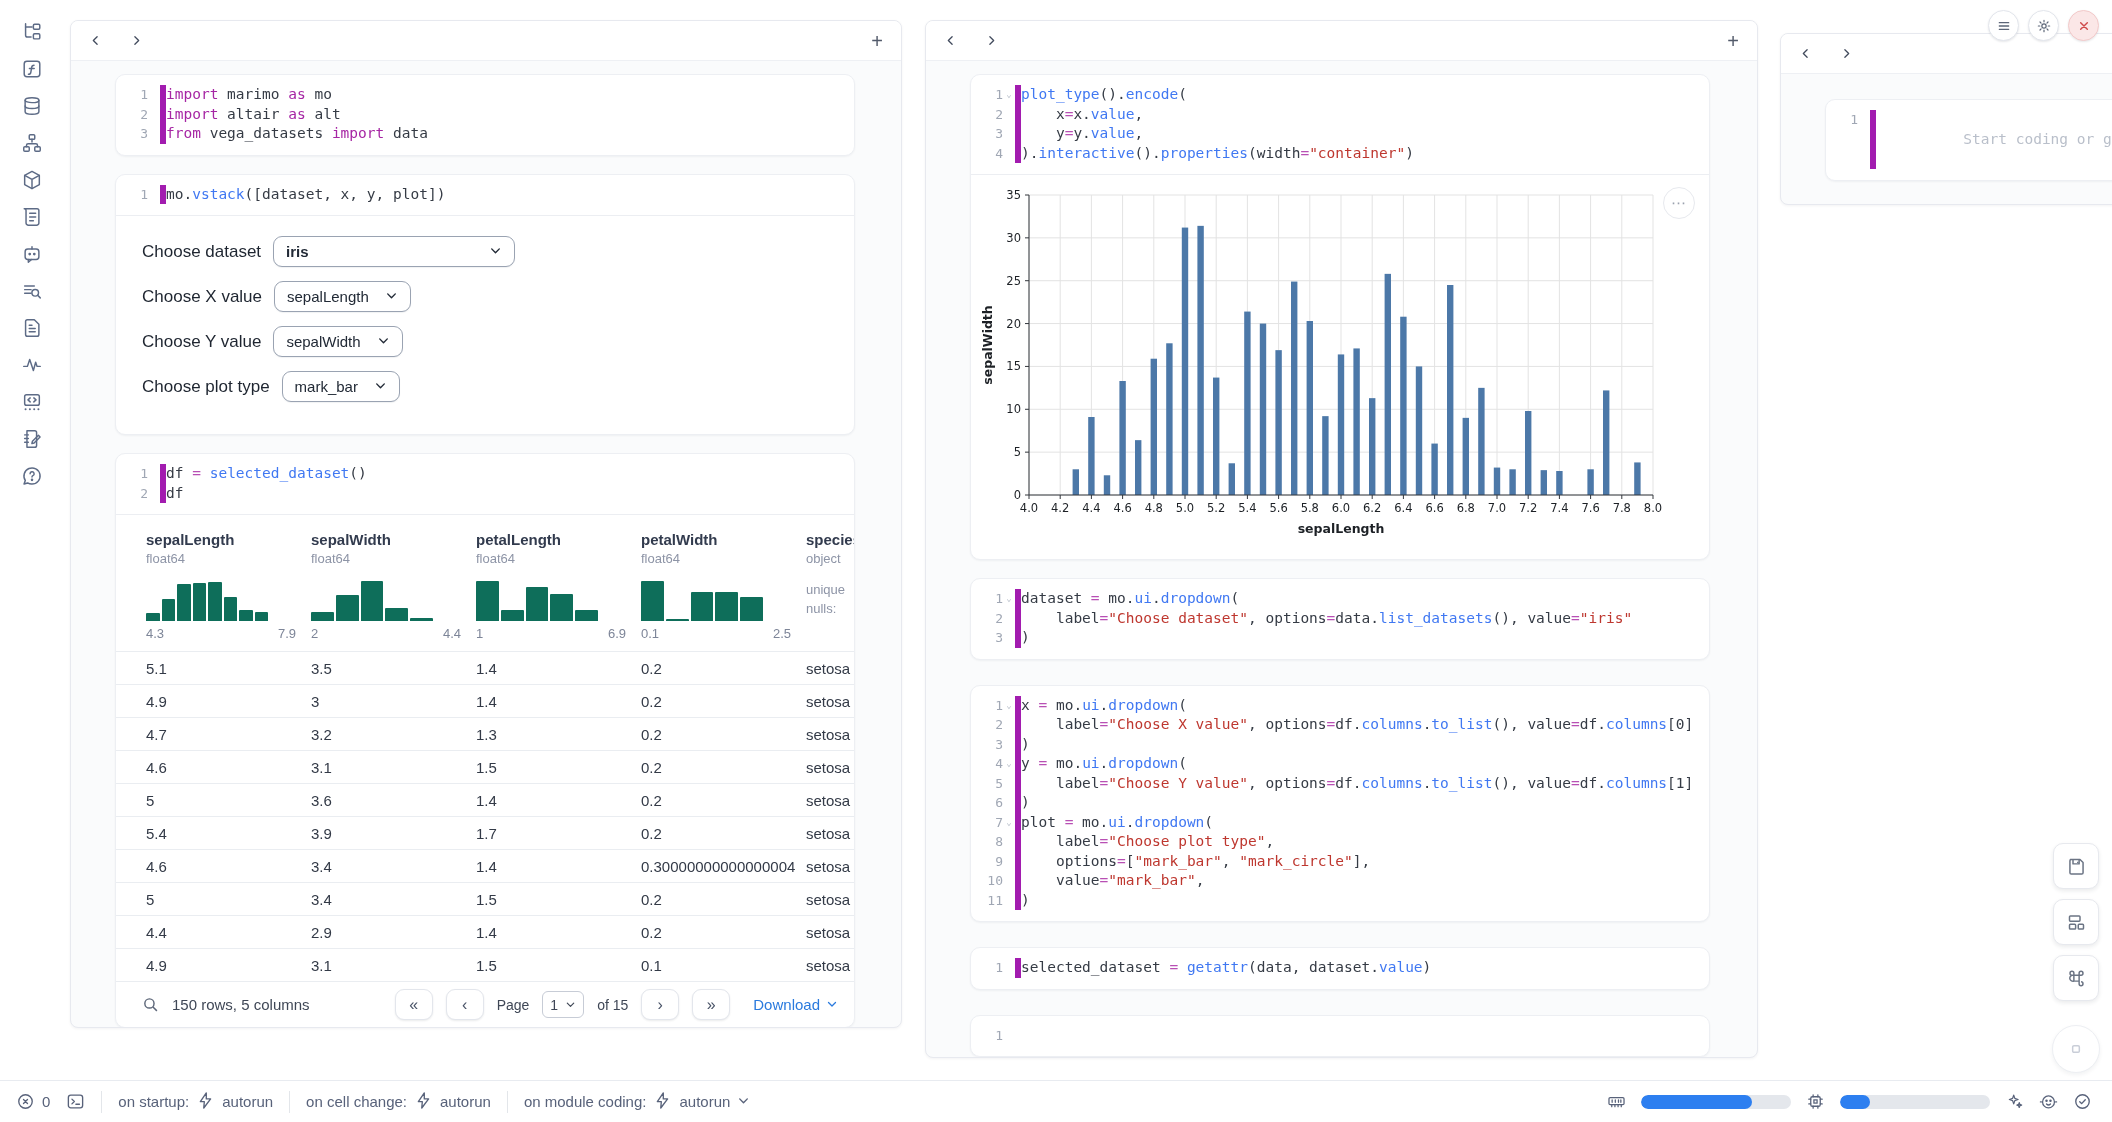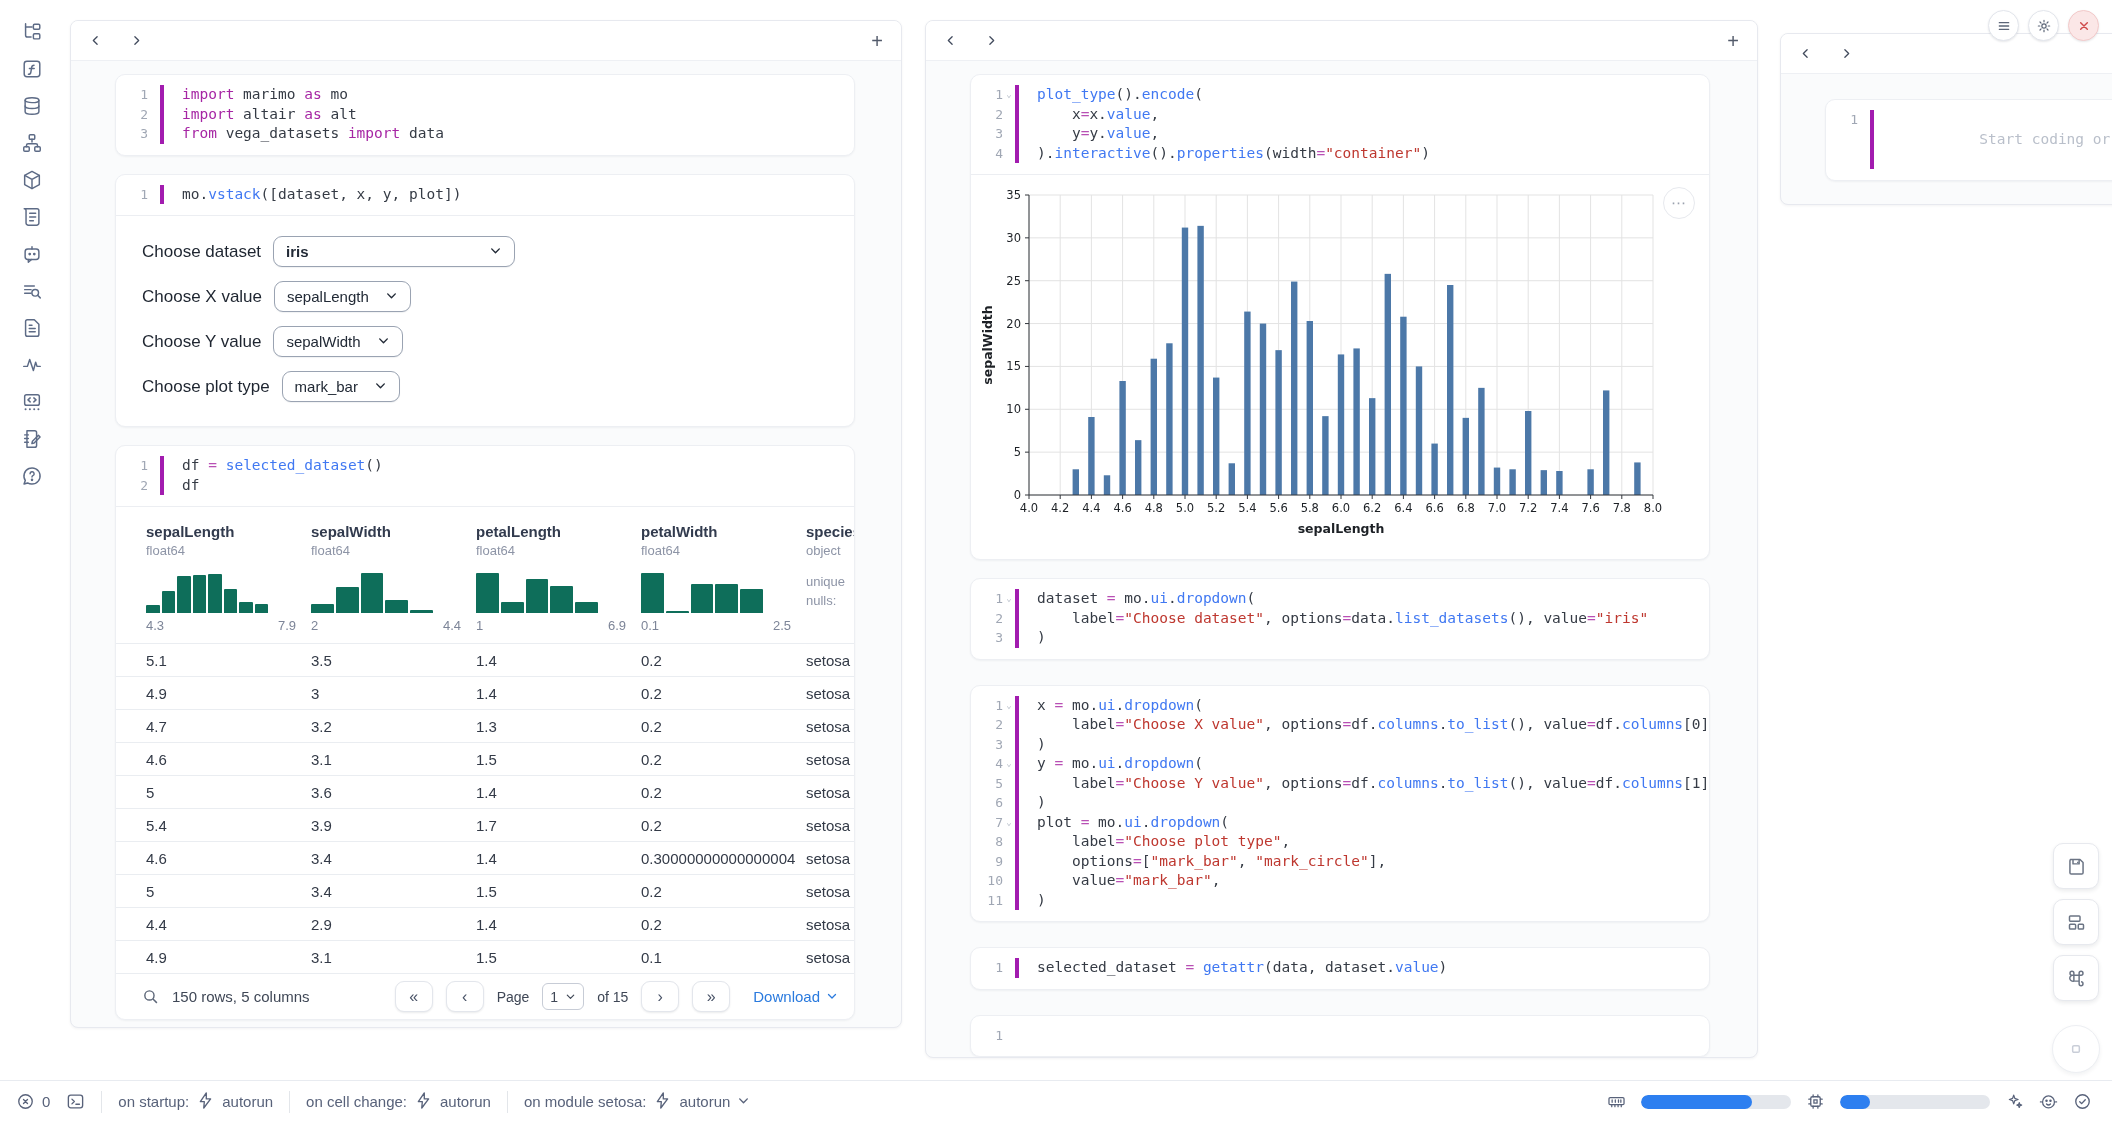--- a/index.html
+++ b/index.html
@@ -27,30 +27,30 @@
   .panel-body { padding:13px 0 0 44px; }
 
   
   .cell { width:740px; background:#fff; border:1px solid #edeff3; border-radius:10px;
           box-shadow:0 1px 2px rgba(25,33,50,.05); margin-bottom:18px; overflow:hidden; }
   .gap-lg { margin-bottom:25px; }
   .code { display:flex; padding:10px 0 11px; }
   .gutter { width:44px; flex:none; font:13px/19.5px "DejaVu Sans Mono", monospace; color:#a0a7b4; }
   .gline { height:19.5px; display:flex; align-items:center; justify-content:flex-end; }
   .fold { width:12px; font-size:9px; color:#b3bac6; text-align:center; }
-  .lines { flex:1; border-left:4px solid #a21caf; padding-left:18px;
+  .lines { flex:1; border-left:6px solid #a21caf; padding-left:0;
            font:14.5px/19.5px "DejaVu Sans Mono", monospace; color:#353b45; white-space:pre; overflow:hidden; }
   .tok-k { color:#a626a4; }
   .tok-f { color:#4078f2; }
   .tok-s { color:#be372f; }
   .tok-o { color:#b84fb4; }
   .output { border-top:1px solid #eceef2; position:relative; }
 
   
-  .out-dd { padding:20px 26px 10px; }
+  .out-dd { padding:20px 26px 18px; }
   .dd-row { display:flex; align-items:center; gap:12px; margin-bottom:14px; }
   .dd-label { font-size:17px; color:#1e2530; }
   .dd-select { display:inline-flex; align-items:center; justify-content:space-between; gap:16px;
                border:1px solid #9aa3b2; border-radius:9px; background:#fff; padding:6px 12px;
                font-size:15px; color:#222a36; box-shadow:0 1px 1px rgba(20,28,45,.06); cursor:pointer; }
   .dd-select.wide { width:242px;font-weight:bold; }
   .dd-select svg { width:13px; height:13px; flex:none; }
 
   
   .tbl-head { display:grid; grid-template-columns:165px 165px 165px 165px 1fr; padding:16px 0 0 30px; }
@@ -856,21 +856,21 @@
     <div class="sb-sep"></div>
     <div class="sb-item">
       <span>on cell change:</span>
       <span><svg width="15" height="15" viewBox="0 0 24 24" fill="none" stroke="currentColor" stroke-width="1.7" stroke-linejoin="round">
           <path d="M13 2.5L5.5 13.5h5L9.8 21.5l8.7-11.5h-5.5z"></path>
         </svg></span>
       <span>autorun</span>
     </div>
     <div class="sb-sep"></div>
     <div class="sb-item">
-      <span>on module setosa:</span>
+      <span>on module coding:</span>
       <span><svg width="15" height="15" viewBox="0 0 24 24" fill="none" stroke="currentColor" stroke-width="1.7" stroke-linejoin="round">
           <path d="M13 2.5L5.5 13.5h5L9.8 21.5l8.7-11.5h-5.5z"></path>
         </svg></span>
       <span>autorun</span>
       <span class="sb-chev"><svg viewBox="0 0 24 24" fill="none" stroke="currentColor" stroke-width="2.6" stroke-linecap="round" stroke-linejoin="round">
           <path d="M5 9l7 7 7-7"></path>
         </svg></span>
     </div>
     <div class="sb-right">
       <span class="sb-item">

